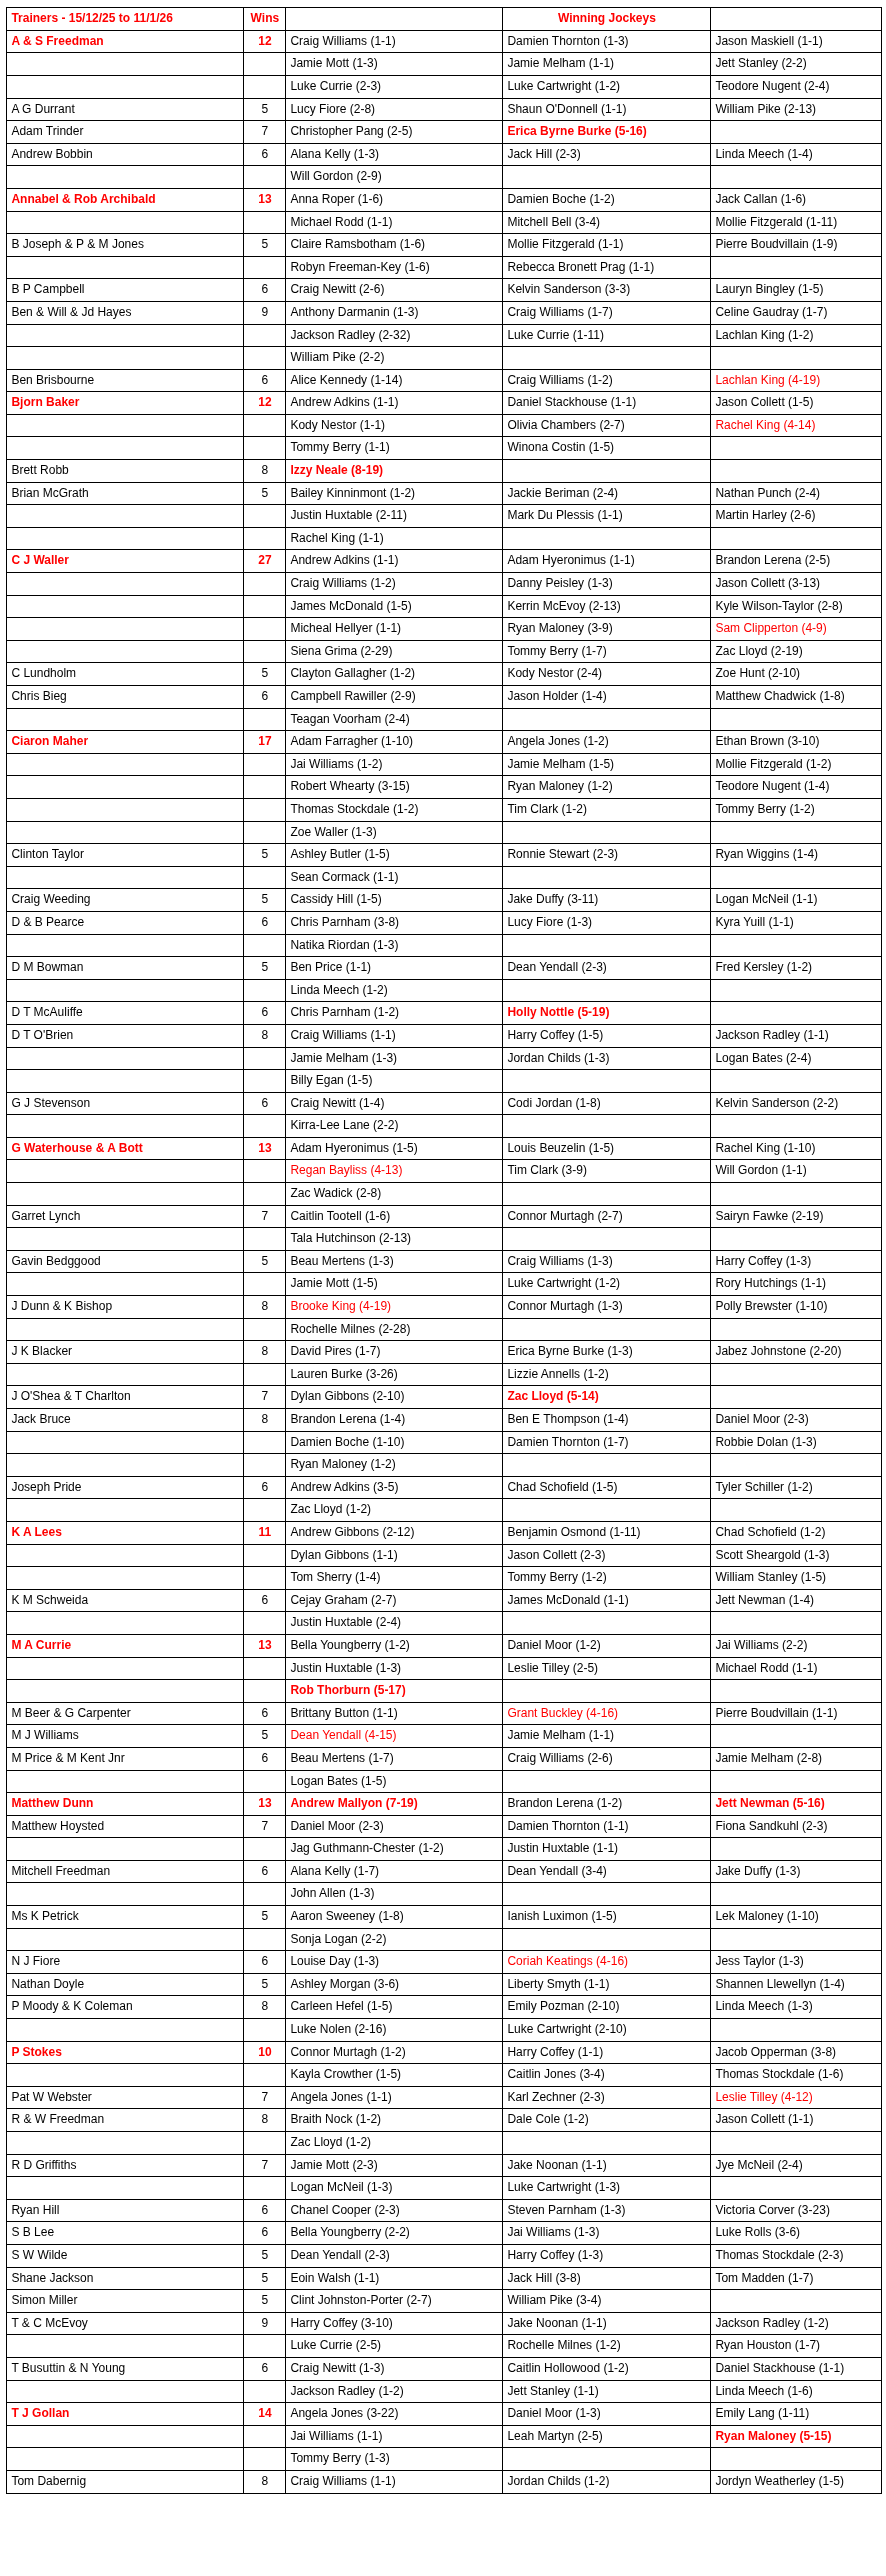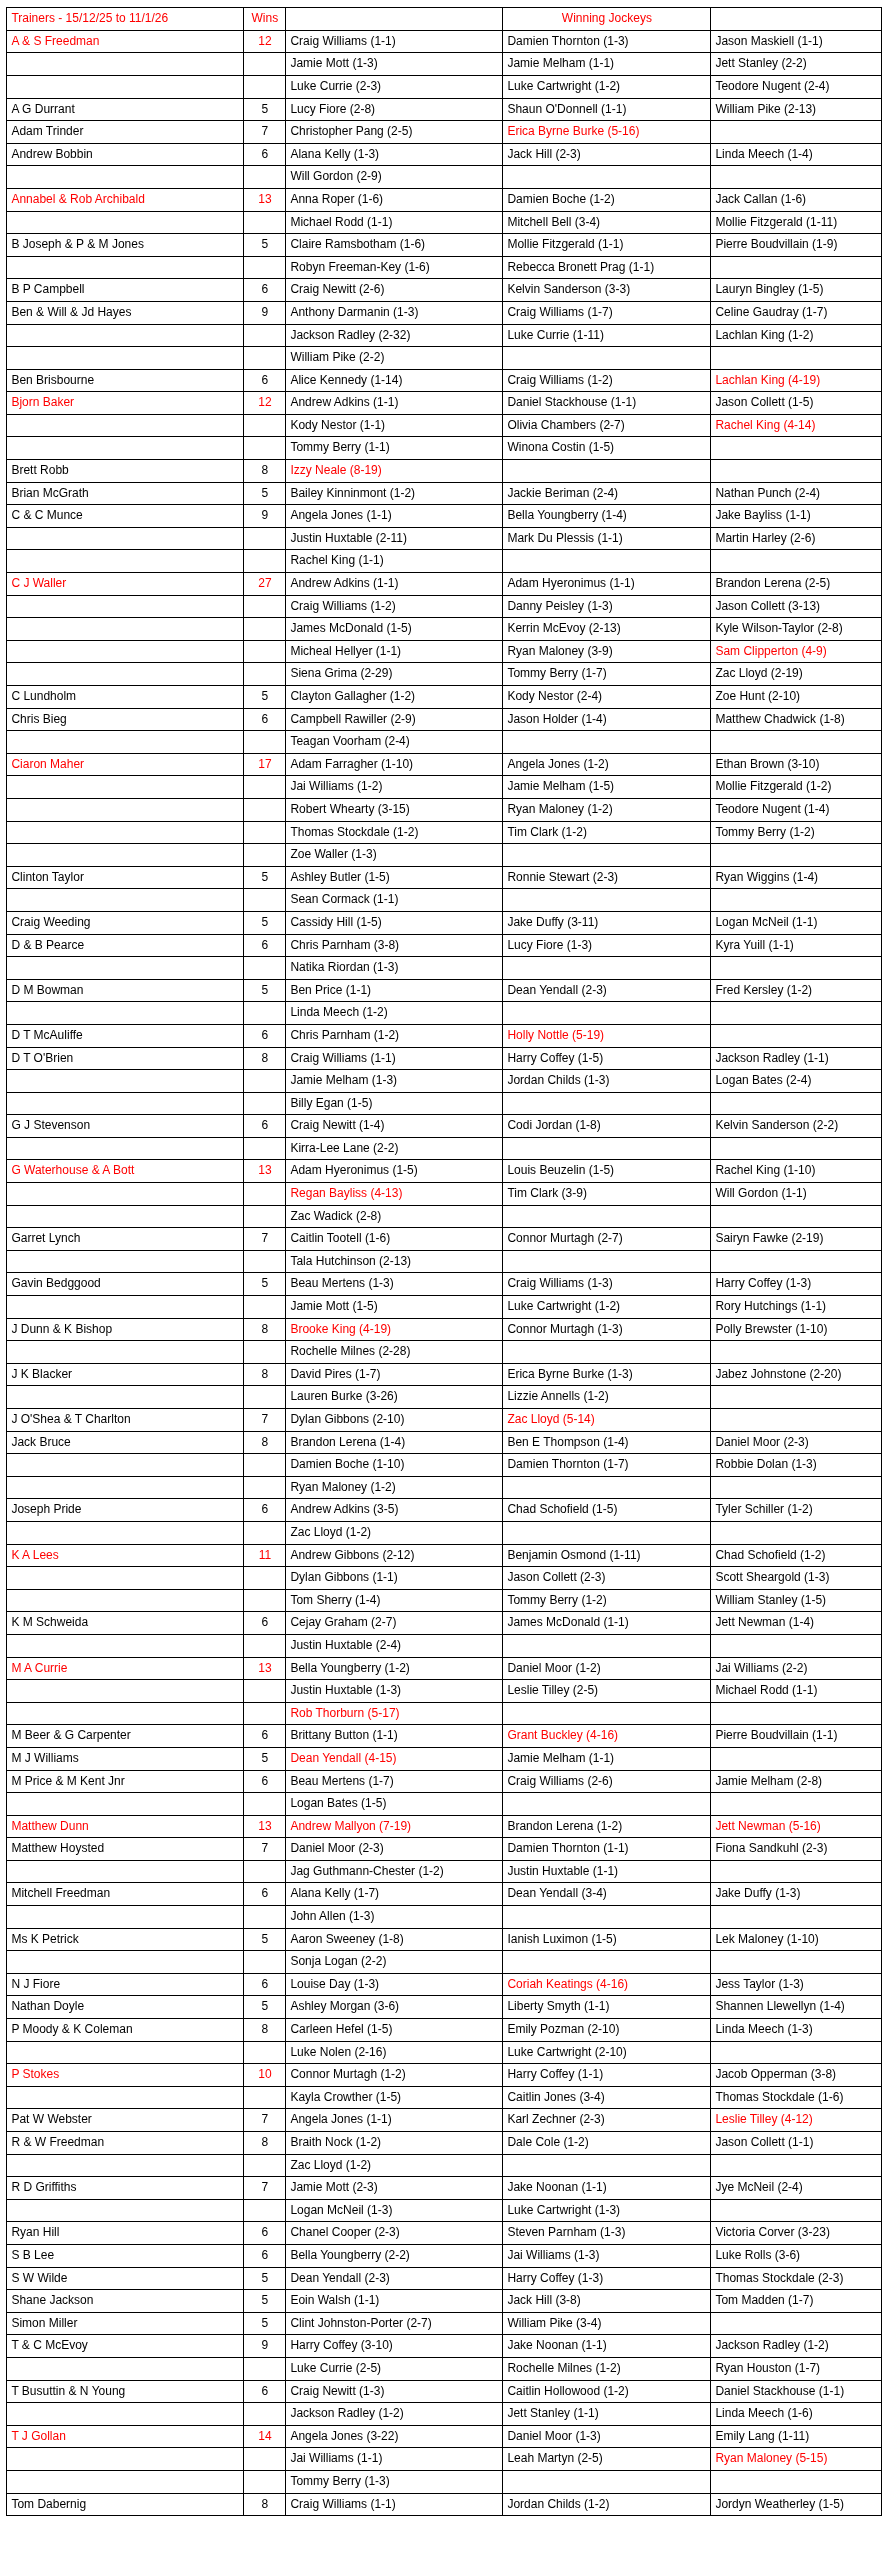--- a/index.html
+++ b/index.html
@@ -9,22 +9,22 @@
   col.c-j1{ width:217px; } col.c-j2{ width:208px; } col.c-j3{ width:171px; }
   td {
     border:0.8px solid #000000;
     height:21.6px; padding:0 4px;
     font-size:12px; line-height:21.6px; color:#000000;
     white-space:nowrap; overflow:hidden;
   }
   tr.group td { border-top:1.6px solid #1a1a1a; }
   td.center { text-align:center; }
   td.red { color:var(--accent,#ff0000); }
-  td.redbold { color:var(--accent,#ff0000); font-weight:normal; }
-  tr.hdr td { font-weight:normal; color:var(--accent,#ff0000); }
+  td.redbold { color:var(--accent,#ff0000); font-weight:bold; }
+  tr.hdr td { font-weight:bold; color:var(--accent,#ff0000); }
 </style>
 </head>
 <body>
 
 <table>
   <colgroup>
     <col class="c-trainer">
       <col class="c-wins">
       <col class="c-j1">
       <col class="c-j2">
@@ -178,27 +178,20 @@
         <td></td>
         <td></td>
       </tr>
       <tr class="group">
         <td>Brian McGrath</td>
         <td class="center">5</td>
         <td>Bailey Kinninmont (1-2)</td>
         <td>Jackie Beriman (2-4)</td>
         <td>Nathan Punch (2-4)</td>
       </tr>
-      <tr class="group">
-        <td>C &amp; C Munce</td>
-        <td class="center">9</td>
-        <td>Angela Jones (1-1)</td>
-        <td>Bella Youngberry (1-4)</td>
-        <td>Jake Bayliss (1-1)</td>
-      </tr>
       <tr>
         <td></td>
         <td class="center"></td>
         <td>Justin Huxtable (2-11)</td>
         <td>Mark Du Plessis (1-1)</td>
         <td>Martin Harley (2-6)</td>
       </tr>
       <tr>
         <td></td>
         <td class="center"></td>

